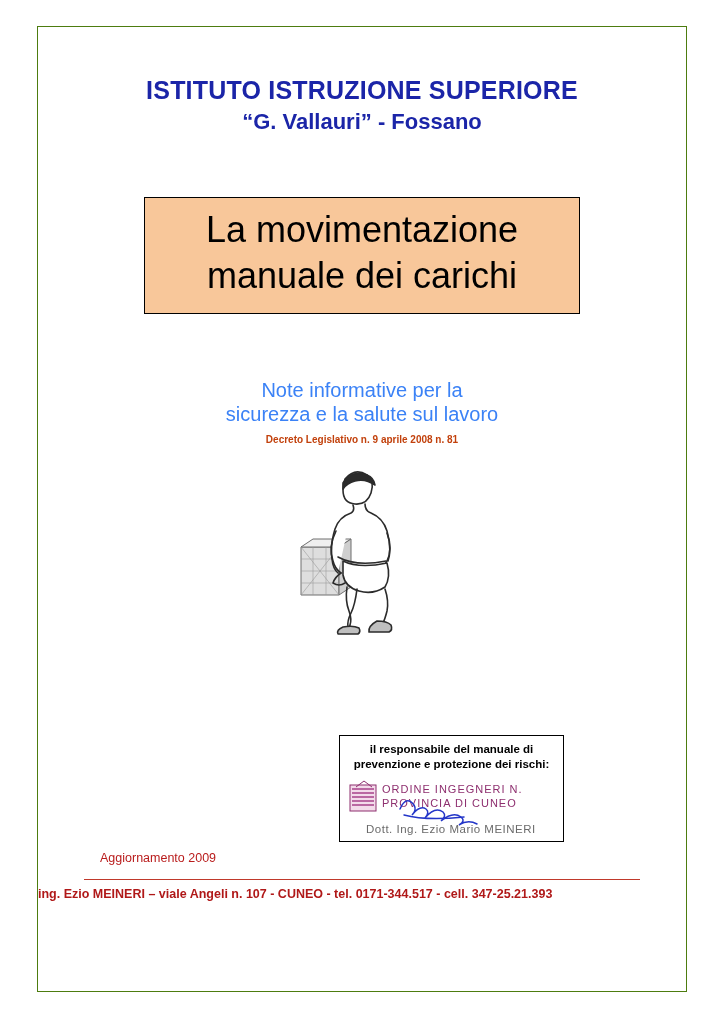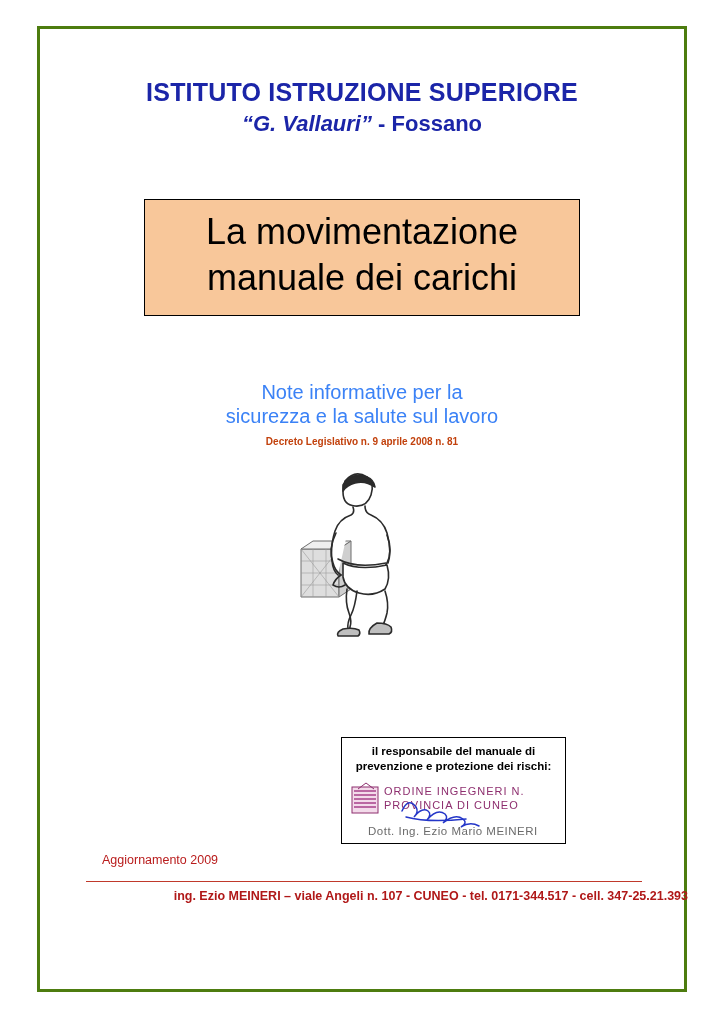--- a/index.html
+++ b/index.html
@@ -13,42 +13,41 @@
     font-family: "Liberation Sans", sans-serif;
     position: relative;
     overflow: hidden;
   }
   .page {
     position: absolute;
     left: 37px;
     top: 26px;
     width: 650px;
     height: 966px;
-    border: 3px solid #4d7c0f;
+    border: 1px solid #4d7c0f;
     box-sizing: border-box;
     background: #ffffff;
   }
   .header-title {
     text-align: center;
     color: #1b25a8;
     font-weight: bold;
     font-size: 25px;
     letter-spacing: 0.2px;
     margin-top: 49px;
     line-height: 1.18;
   }
   .header-sub {
     text-align: center;
     color: #1b25a8;
     font-weight: bold;
     font-size: 22px;
     margin-top: 3px;
   }
   .header-sub .it {
-    font-style: italic;
   }
   .title-box {
     margin: 0 auto;
     margin-top: 62px;
     width: 436px;
     background: #f8c79a;
     border: 1px solid #000000;
     box-sizing: border-box;
     padding: 9px 0 14px 0;
   }
@@ -115,21 +114,21 @@
     left: 46px;
     top: 852px;
     width: 556px;
     border-top: 1.5px solid #c0392b;
   }
   .footer-text {
     position: absolute;
     left: 0;
     top: 860px;
     width: 648px;
-    text-align: right;
+    text-align: left;
     font-size: 12.5px;
     font-weight: bold;
     color: #b01818;
   }
 </style>
 </head>
 <body>
 
 <div class="page">
 

